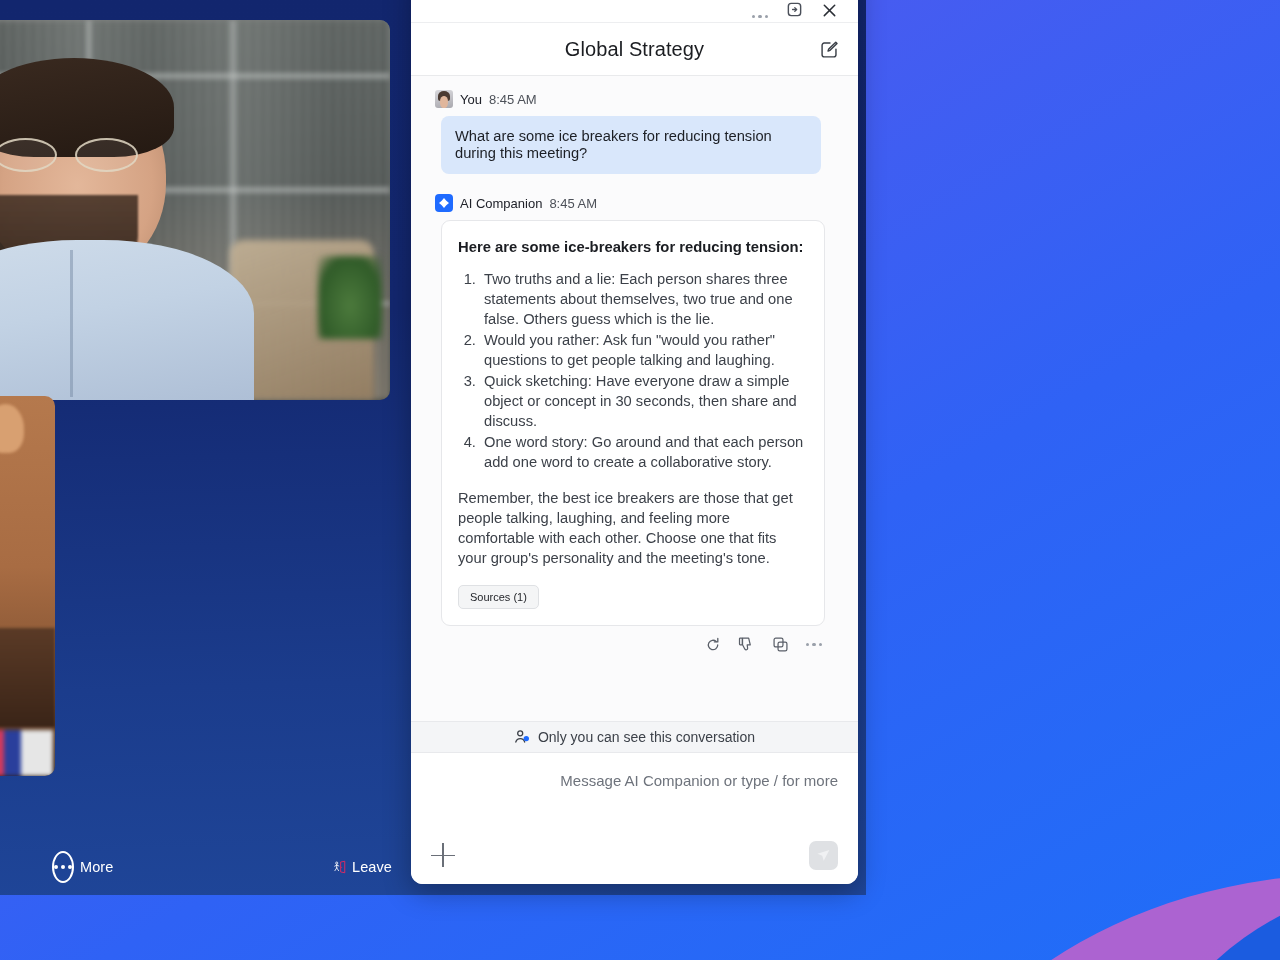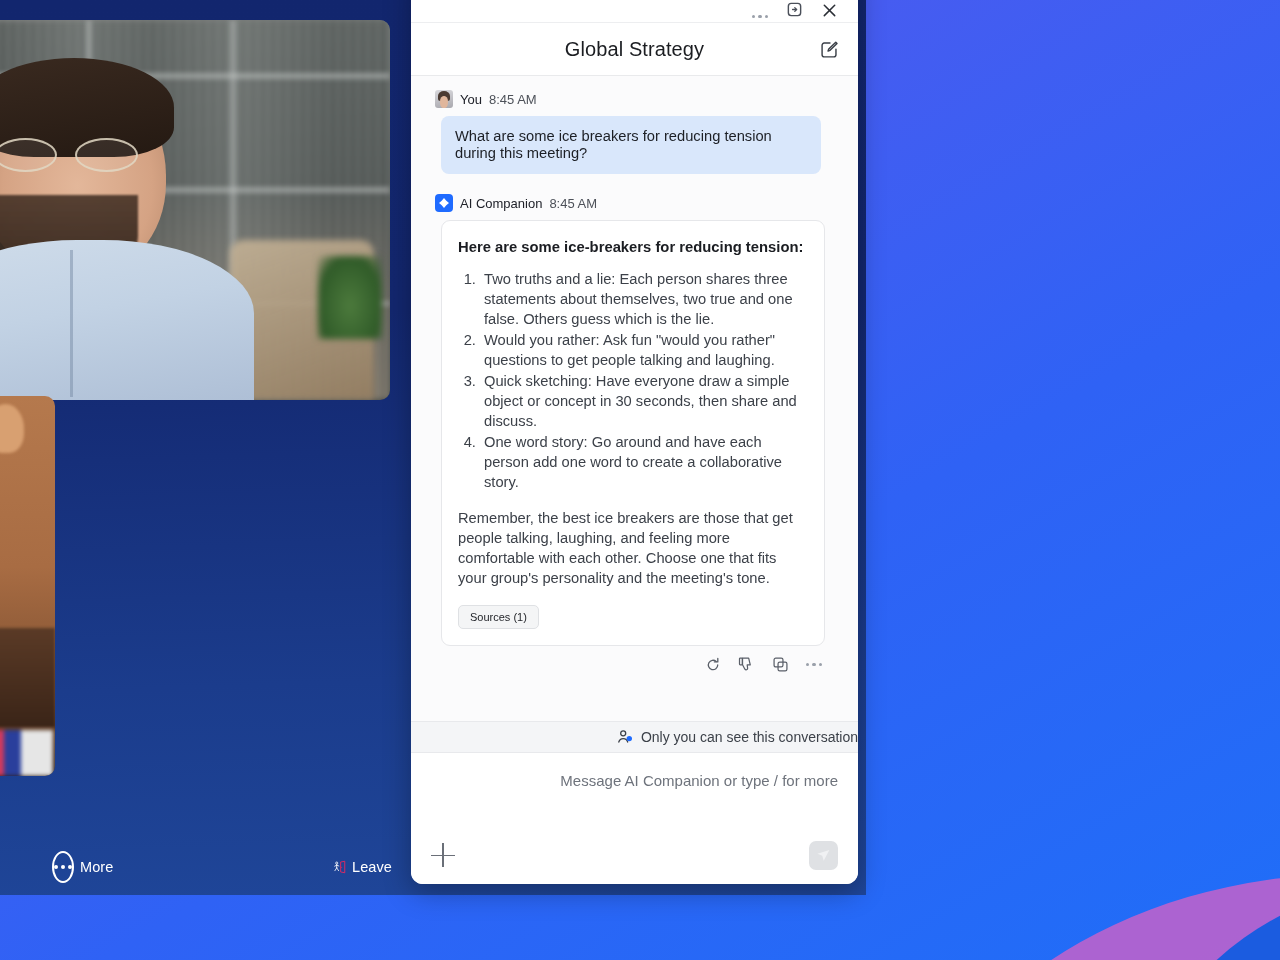--- a/index.html
+++ b/index.html
@@ -263,21 +263,21 @@
   }
 
   .card-actions {
     display: flex; justify-content: flex-end; align-items: center;
     gap: 17px; padding: 10px 36px 12px 0;
   }
   .card-actions .act { cursor: pointer; color: #5a5f68; display: flex; }
 
   #privacy-bar {
     flex: 0 0 32px;
-    display: flex; align-items: center; justify-content: flex-end; gap: 8px;
+    display: flex; align-items: center; justify-content: center; gap: 8px;
     background: #f4f5f7;
     border-top: 1px solid #e8e9ec;
     border-bottom: 1px solid #e8e9ec;
     font-size: 14px; color: #3c4149;
   }
   .privacy-icon { position: relative; width: 16px; height: 16px; flex: 0 0 16px; }
 
   #composer {
     flex: 0 0 131px;
     background: #fff;
@@ -420,21 +420,21 @@
       <span class="msg-author">AI Companion</span>
       <span class="msg-time">8:45 AM</span>
     </div>
 
     <div class="card-ai">
       <h3>Here are some ice-breakers for reducing tension:</h3>
       <ol>
         <li>Two truths and a lie: Each person shares three statements about themselves, two true and one false. Others guess which is the lie.</li>
         <li>Would you rather: Ask fun "would you rather" questions to get people talking and laughing.</li>
         <li>Quick sketching: Have everyone draw a simple object or concept in 30 seconds, then share and discuss.</li>
-        <li>One word story: Go around and have each person add one word to create a collaborative story.</li>
+        <li>One word story: Go around and that each person add one word to create a collaborative story.</li>
       </ol>
       <p class="outro">Remember, the best ice breakers are those that get people talking, laughing, and feeling more comfortable with each other. Choose one that fits your group's personality and the meeting's tone.</p>
       <span class="sources-btn">Sources (1)</span>
     </div>
 
     <div class="card-actions">
       <span class="act">
         <svg width="16" height="16" viewBox="0 0 17 17">
           <path d="M13.5 8.5 a5 5 0 1 1 -1.6 -3.7" fill="none" stroke="#5a5f68" stroke-width="1.4" stroke-linecap="round"></path>
           <path d="M13.6 1.6 L13.6 5.2 L10 5.2" fill="none" stroke="#5a5f68" stroke-width="1.4" stroke-linecap="round" stroke-linejoin="round"></path>

